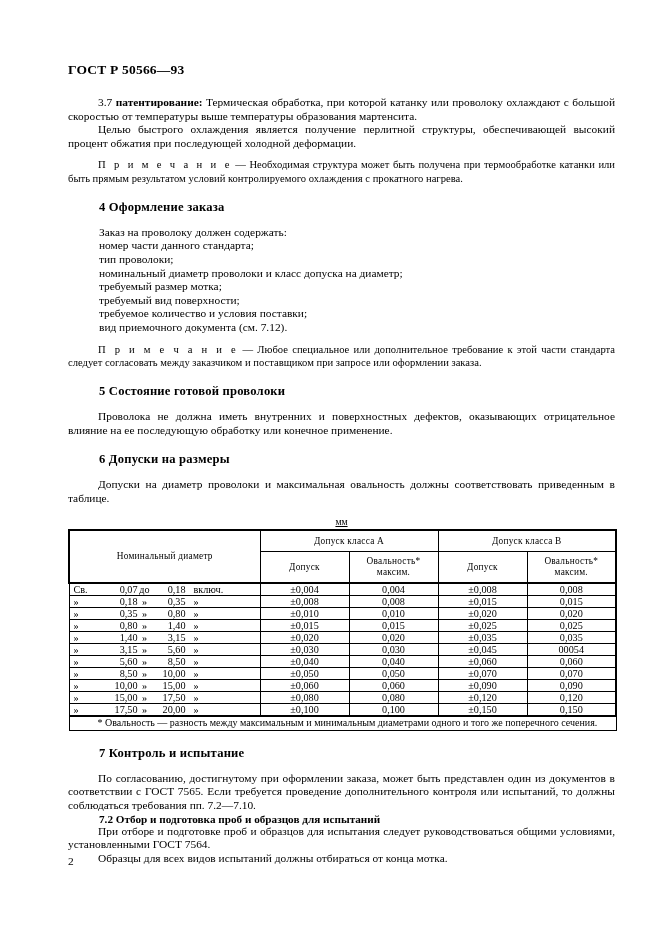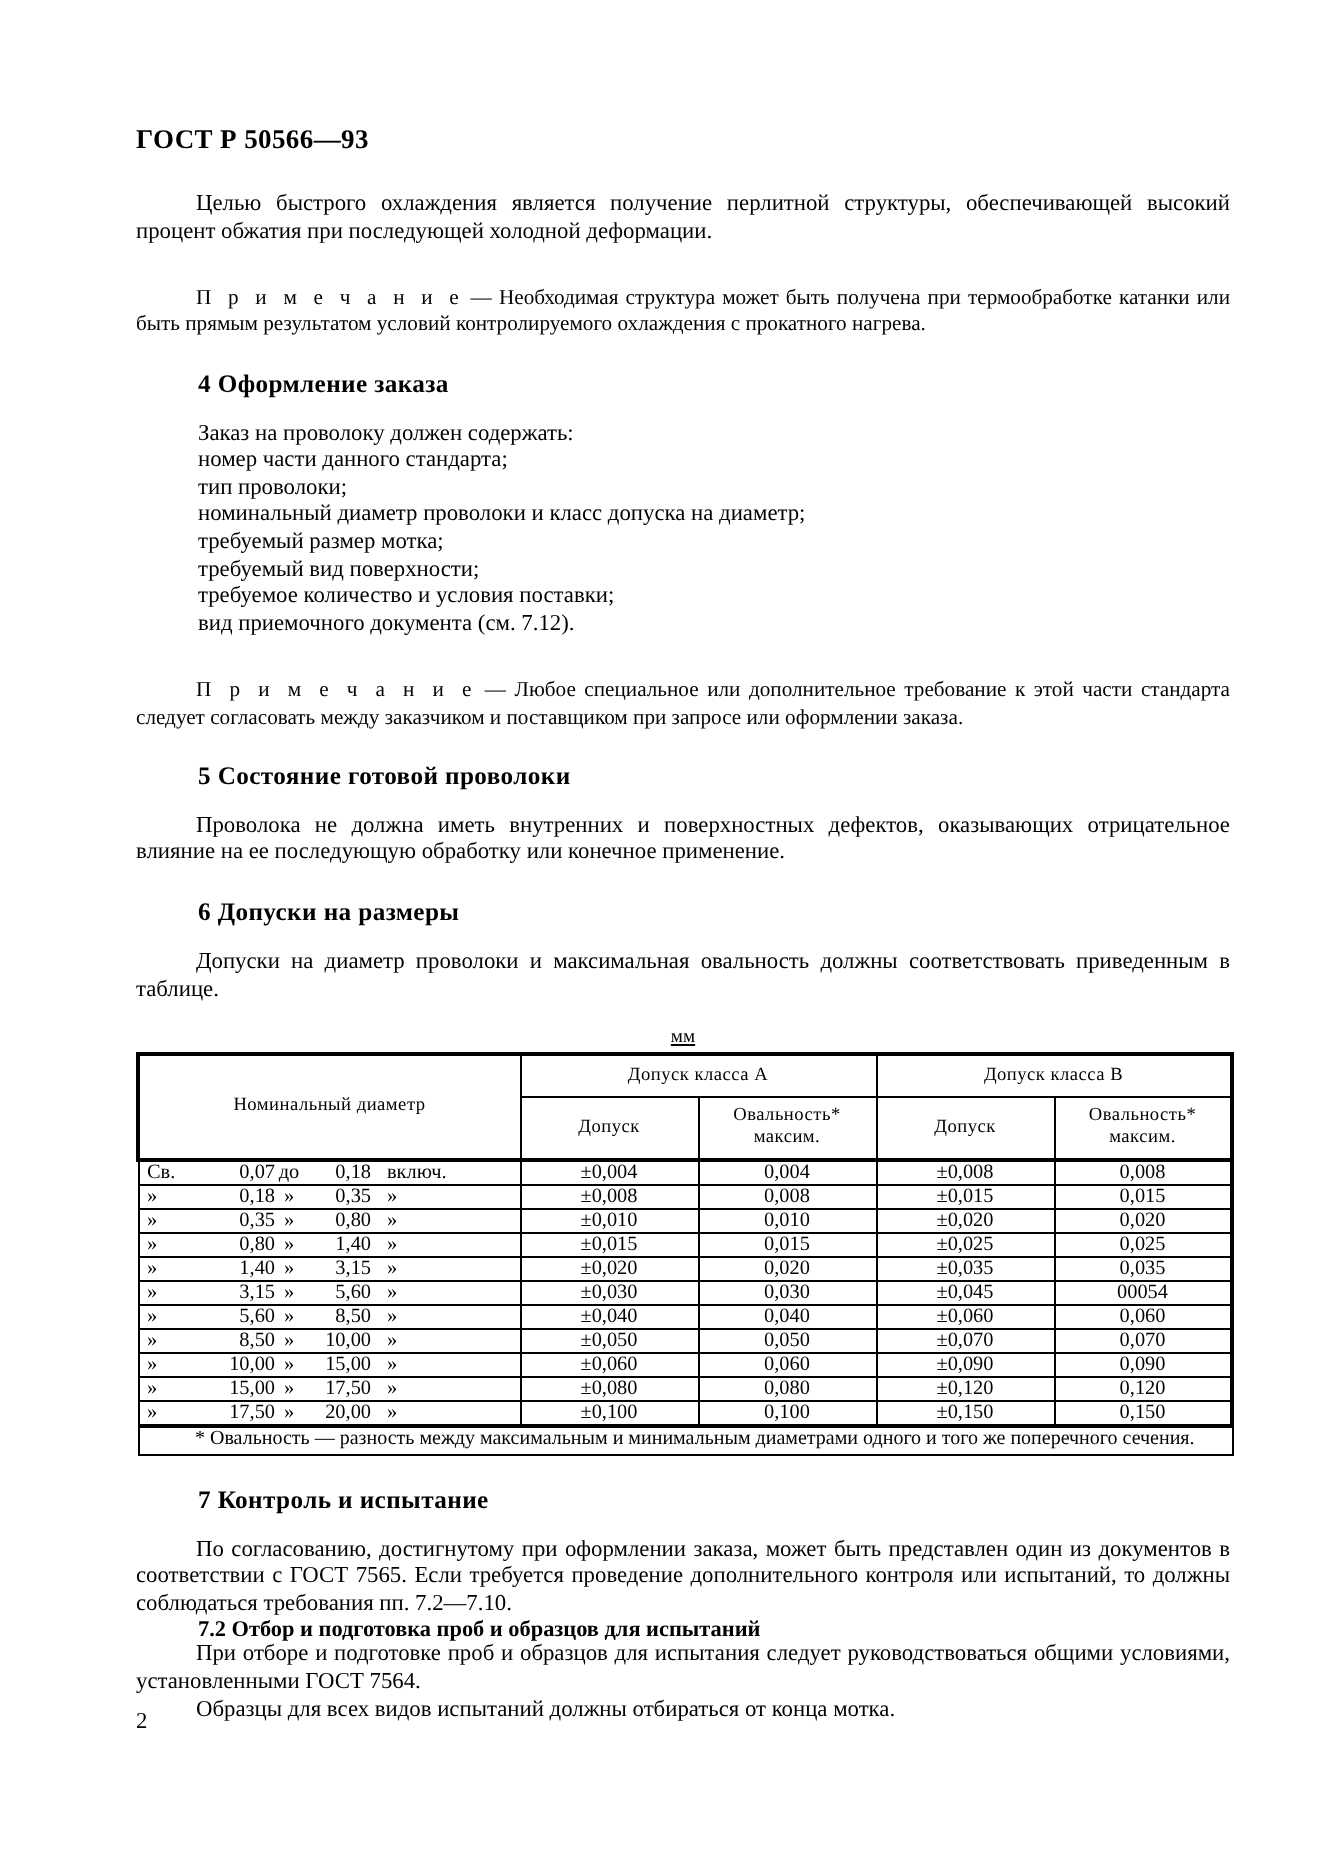--- a/index.html
+++ b/index.html
@@ -48,21 +48,21 @@
     font-size: 11.4px;
     line-height: 13.6px;
     text-align: justify;
     text-indent: 30px;
     hyphens: manual;
   }
 
   .b { font-weight: bold; }
 
   .note {
-    margin: 20px 0 0 0;
+    margin: 8px 0 0 0;
     font-size: 10.6px;
     line-height: 13.2px;
     text-align: justify;
     text-indent: 30px;
   }
   .note .lbl {
     letter-spacing: 2.4px;
   }
 
   h2.sect {
@@ -195,20 +195,21 @@
 </style>
 </head>
 <body>
 
 <div class="page">
 
   <div class="runhead">ГОСТ Р 50566—93</div>
 
   <div class="col">
 
+    <p class="body"><span>3.7</span> <span class="b">патентирование:</span><span> Термическая обработка, при которой катанку или проволоку охлаждают с большой скоростью от температуры выше температуры образования мартенсита.</span></p>
 
     <p class="body">Целью быстрого охлаждения является получение перлитной структуры, обеспечивающей высокий процент обжатия при последующей холодной деформации.</p>
 
     <p class="note"><span class="lbl">П р и м е ч а н и е</span><span> — Необходимая структура может быть получена при термообработке катанки или быть прямым результатом условий контролируемого охлаждения с прокатного нагрева.</span></p>
 
     <div class="gap-lg"></div>
 
     <div class="sect-wrap">
       <h2 class="sect">4  Оформление заказа</h2>
     </div>

